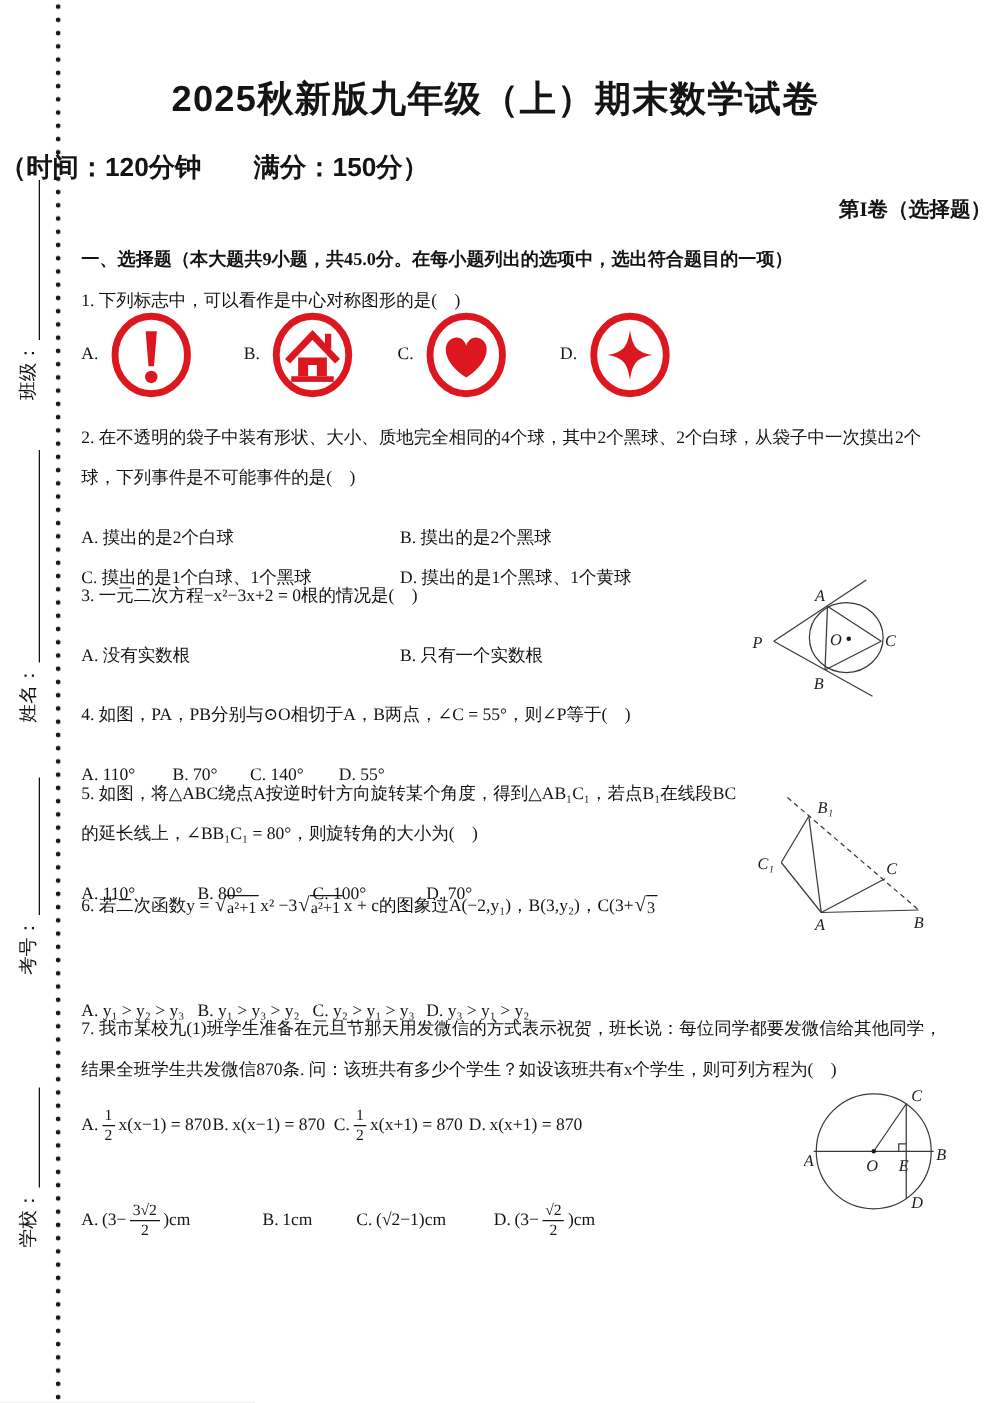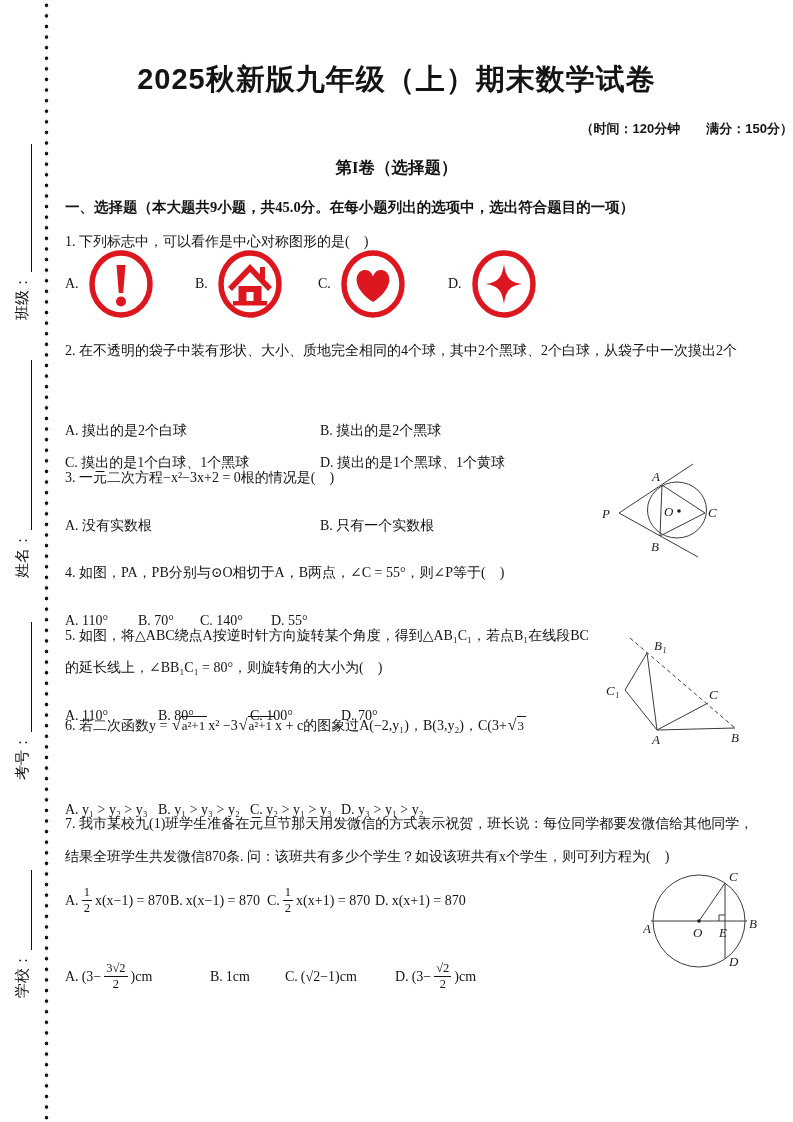--- a/index.html
+++ b/index.html
@@ -18,23 +18,23 @@
   
   .mlabel{
     position:absolute;transform:rotate(-90deg);transform-origin:0 0;
     height:24px;font-size:15px;white-space:nowrap;
     display:flex;align-items:flex-end;gap:3px;color:#111;
   }
   .mline{display:inline-block;border-bottom:1.7px solid #111;height:15px;}
   
   .title{top:60px;left:0;width:100%;text-align:center;font-size:29px;font-weight:bold;
          font-family:"Liberation Sans","DejaVu Sans",sans-serif;letter-spacing:1px;}
-  .meta{top:120px;left:0;width:100%;text-align:right;font-size:13px;font-weight:bold;
+  .meta{top:120px;left:0;width:100%;text-align:left;font-size:21px;font-weight:bold;
         font-family:"Liberation Sans","DejaVu Sans",sans-serif;}
-  .volume{top:157px;left:0;width:100%;text-align:center;font-size:16.5px;font-weight:bold;}
+  .volume{top:157px;left:0;width:100%;text-align:right;font-size:16.5px;font-weight:bold;}
   .section{top:198px;left:65px;font-size:14.5px;font-weight:bold;}
   
   .line{left:65px;font-size:14px;line-height:30px;white-space:nowrap;}
   .optrow{left:65px;width:680px;height:30px;font-size:14px;}
   .optrow .opt{position:absolute;top:0;white-space:nowrap;line-height:30px;margin-top:16px;}
   .optflex{display:inline-flex;align-items:center;gap:3px;line-height:normal !important;height:34px;}
   
   .iconrow{left:65px;top:249px;width:680px;height:76px;}
   .icongroup{position:absolute;top:0;display:inline-flex;align-items:center;gap:9px;font-size:14px;}
   .ring{fill:none;stroke:var(--red,#dd1720);stroke-width:5.5px;}
@@ -115,20 +115,21 @@
     <div class="icongroup" style="left:383px">
       <span>D.</span>
       <svg width="66" height="70" viewBox="0 0 66 70">
         <ellipse class="ring" cx="33" cy="35" rx="29" ry="31"></ellipse>
         <path class="redfill" d="M33,15 C35,29 39,33 51,35 C39,37 35,41 33,55 C31,41 27,37 15,35 C27,33 31,29 33,15 Z"></path>
       </svg>
     </div>
   </div>
 
   <div class="abs line" style="top:336px">2.  在不透明的袋子中装有形状、大小、质地完全相同的4个球，其中2个黑球、2个白球，从袋子中一次摸出2个</div>
+  <div class="abs line" style="top:368px">球，下列事件是不可能事件的是(　)</div>
   <div class="abs optrow" style="top:400px">
     <span class="opt" style="left:0">A. 摸出的是2个白球</span>
     <span class="opt" style="left:255px">B. 摸出的是2个黑球</span>
   </div>
   <div class="abs optrow" style="top:432px">
     <span class="opt" style="left:0">C. 摸出的是1个白球、1个黑球</span>
     <span class="opt" style="left:255px">D. 摸出的是1个黑球、1个黄球</span>
   </div>
 
   <div class="abs line" style="top:463px">3.  一元二次方程−x²−3x+2 = 0根的情况是(　)</div>

